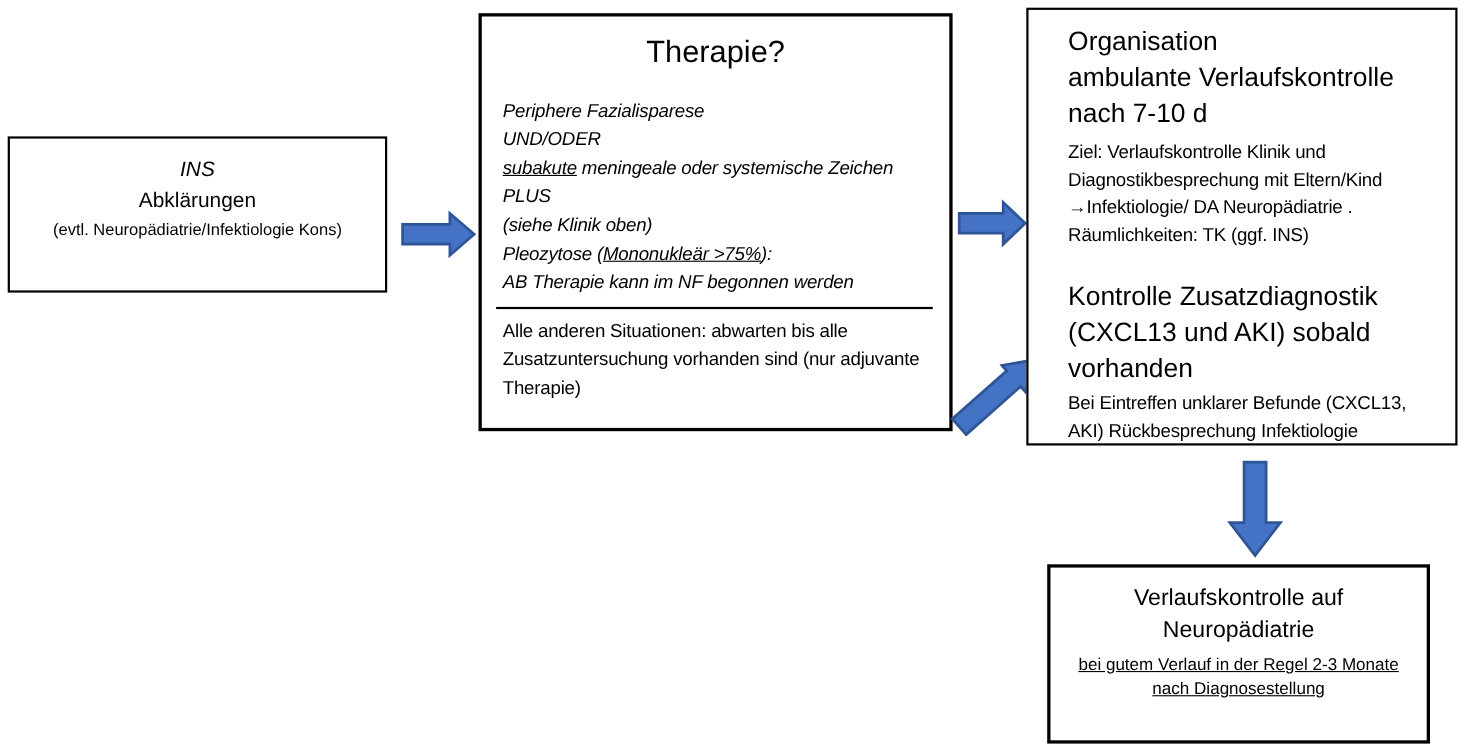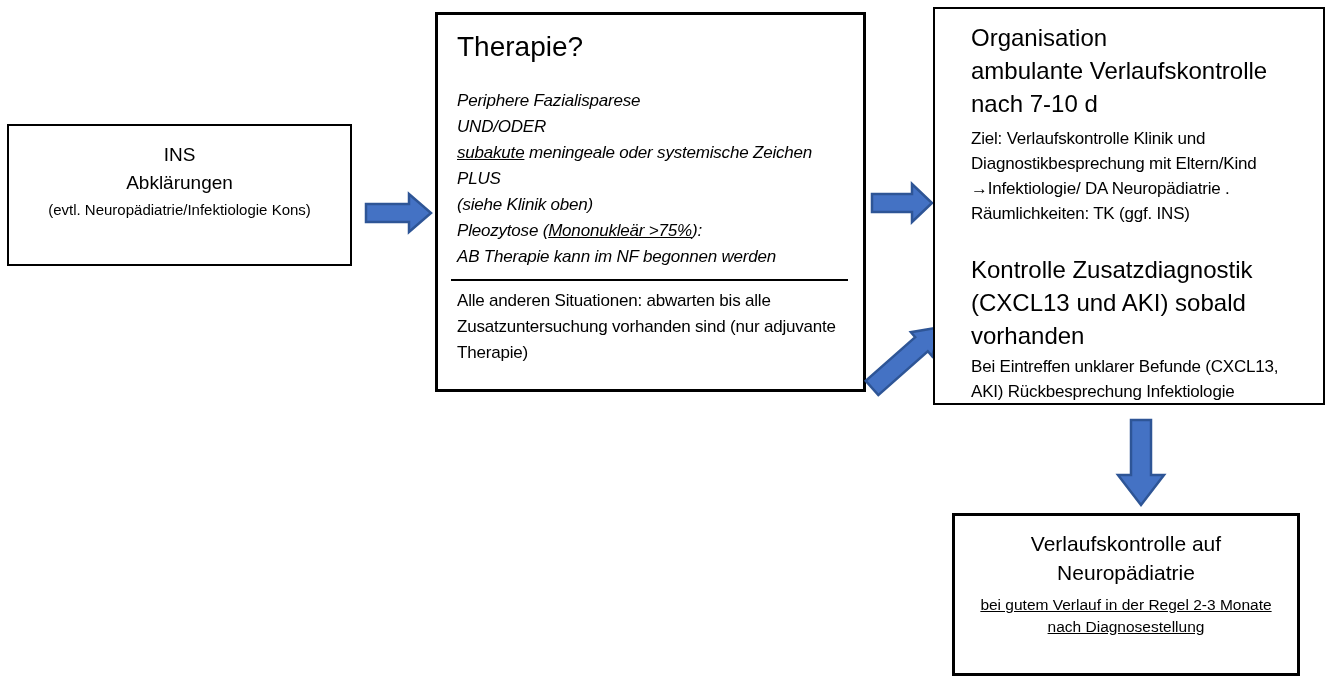--- a/index.html
+++ b/index.html
@@ -16,27 +16,27 @@
     position: absolute;
     box-sizing: border-box;
     background: #ffffff;
     border: 3px solid var(--box-border, #000000);
   }
   .line { white-space: nowrap; }
   .u { text-decoration: underline; }
 
   
   .box-ins { left: 7px; top: 124px; width: 345px; height: 142px; border-width: 2.5px; text-align: center; padding-top: 15px; }
-  .ins-l1 { font-size: 19px; line-height: 27px; }
+  .ins-l1 { font-size: 19px; line-height: 27px; font-style: italic; }
   .ins-l2 { font-size: 19px; line-height: 30px; }
   .ins-l3 { font-size: 15px; line-height: 24px; }
 
   
   .box-therapie { left: 435px; top: 12px; width: 431px; height: 380px; padding: 12px 19px; }
-  .therapie-title { font-size: 28px; line-height: 36px; margin-top: 2px; }
+  .therapie-title { text-align: center; font-size: 28px; line-height: 36px; margin-top: 2px; }
   .therapie-body { margin-top: 23px; font-size: 17px; line-height: 26px; letter-spacing: -0.2px; font-style: italic; }
   .divider { margin-top: 9px; margin-left: -6px; width: 397px; border-top: 2.5px solid var(--box-border, #000000); }
   .therapie-footer { margin-top: 7px; font-size: 17px; line-height: 26px; letter-spacing: -0.2px; width: 392px; }
 
   
   .box-org { left: 933px; top: 7px; width: 392px; height: 398px; border-width: 2.5px; padding: 12px 36px; }
   .org-heading { font-size: 24px; line-height: 33px; }
   .org-body { font-size: 17px; line-height: 25px; letter-spacing: -0.2px; margin-top: 6px; }
   .org-heading2 { font-size: 24px; line-height: 33px; margin-top: 27px; }
   .org-body2 { font-size: 17px; line-height: 25px; letter-spacing: -0.2px; margin-top: 2px; }

